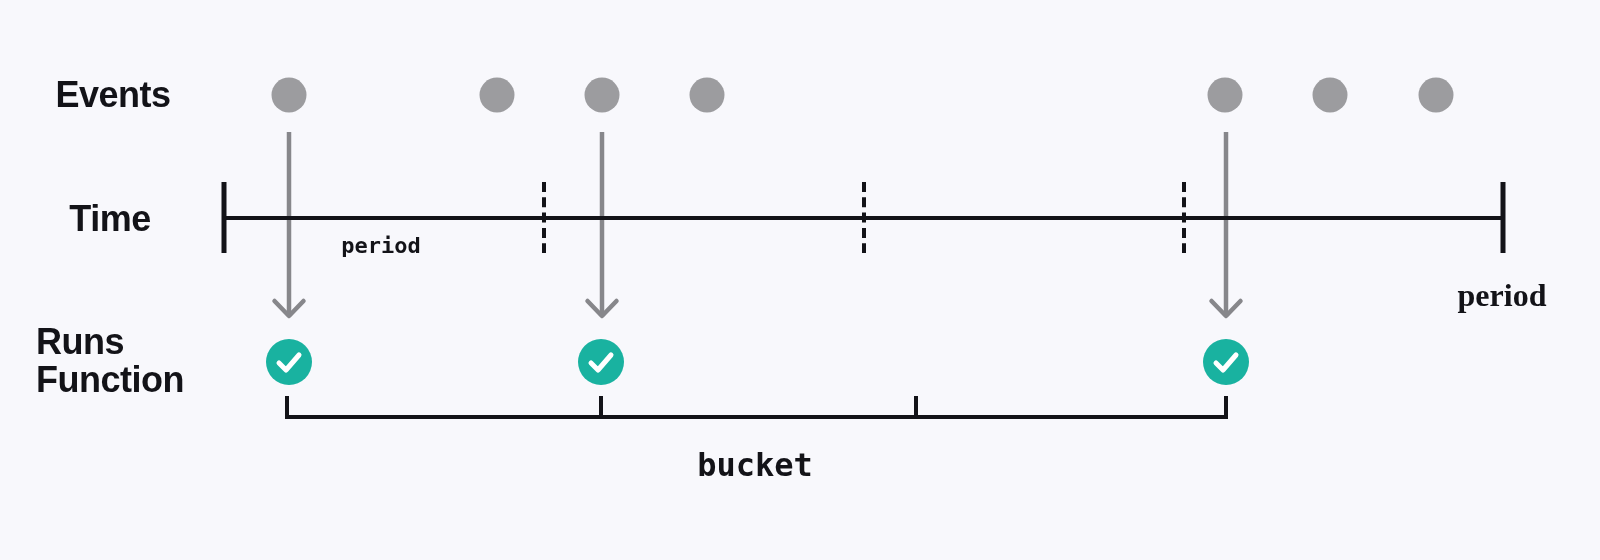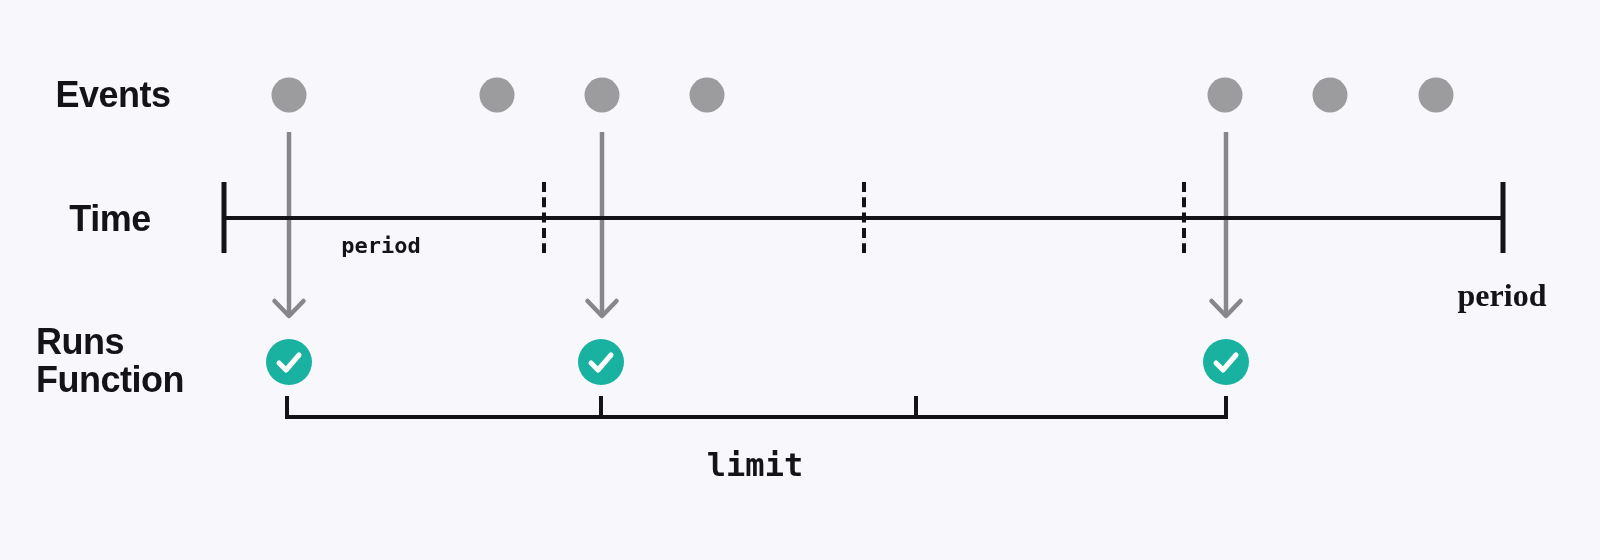--- a/index.html
+++ b/index.html
@@ -88,15 +88,15 @@
 
   <div class="sans-label" id="label-runs" style="color: rgb(19, 19, 24);">
     <div>Runs</div>
     <div>Function</div>
   </div>
 
   <div class="mono-label" id="label-bucket" style="color: rgb(19, 19, 24);">period</div>
 
   <div class="mono-label" id="label-period" style="color: rgb(19, 19, 24);">period</div>
 
-  <div class="mono-label" id="label-limit" style="color: rgb(19, 19, 24);">limit</div>
+  <div class="mono-label" id="label-limit" style="color: rgb(19, 19, 24);">bucket</div>
 
 </div>
 
 </body></html>

